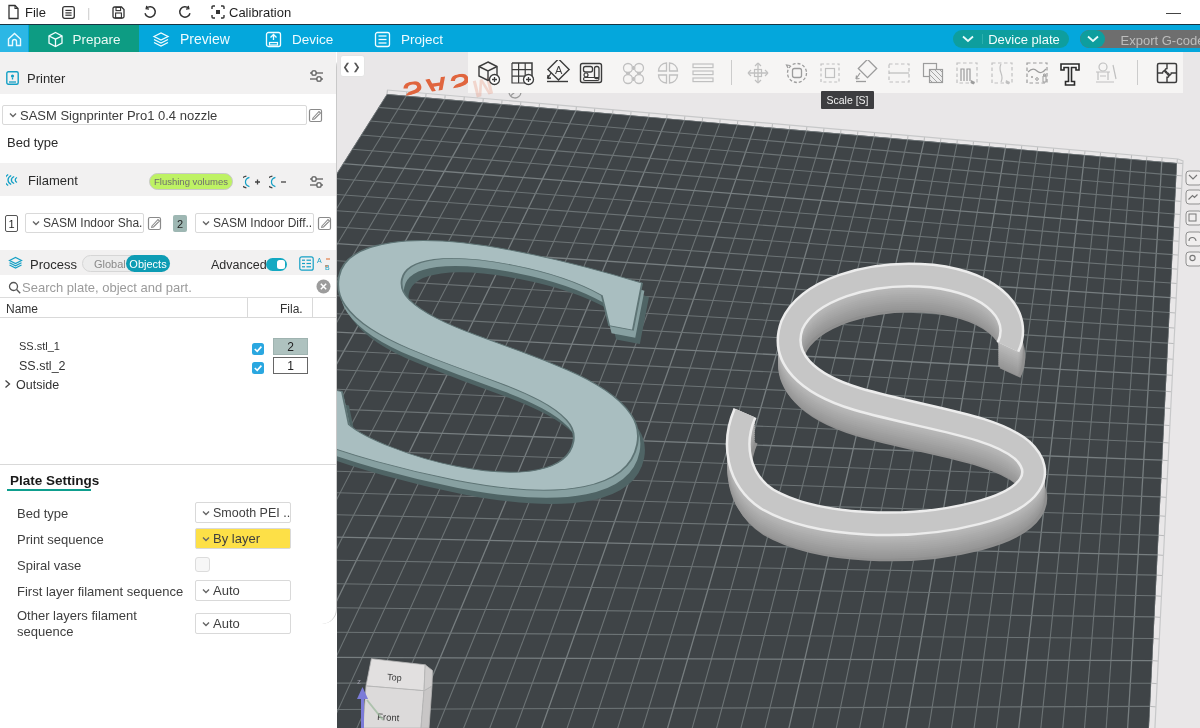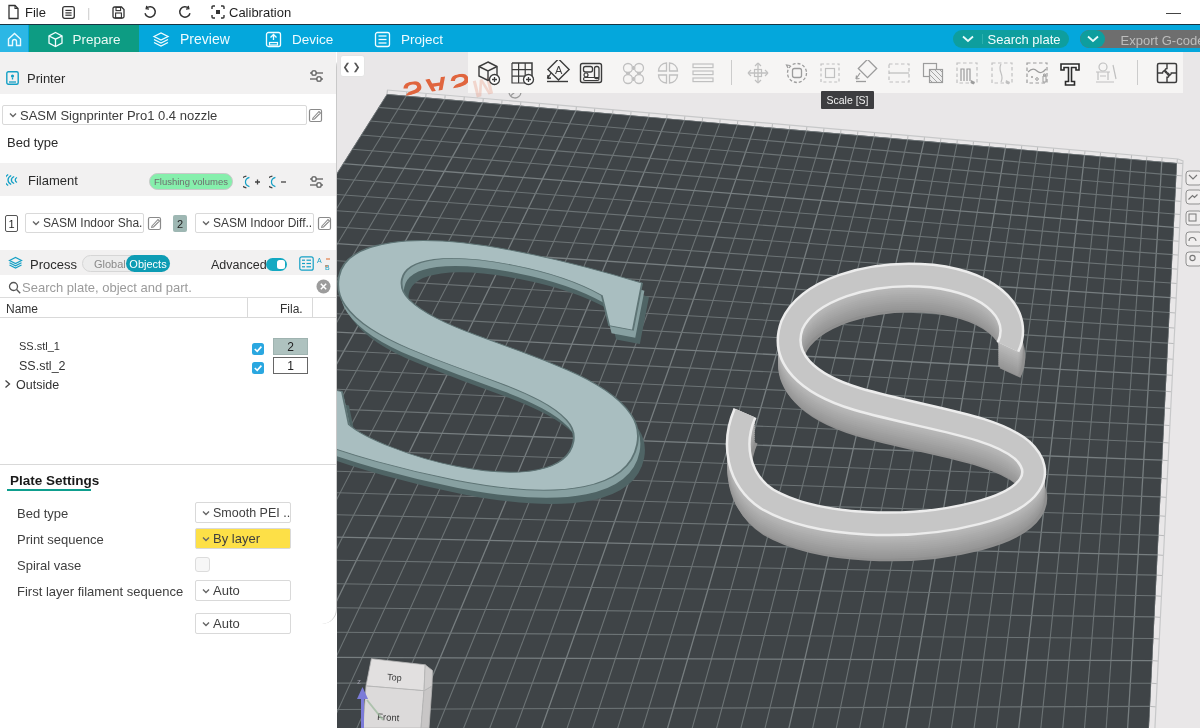--- a/index.html
+++ b/index.html
@@ -96,21 +96,21 @@
         <line x1="4.5" y1="12" x2="12.5" y2="12" stroke="#f3fdff" stroke-width="1.3"></line>
       </svg>
       <span>Project</span>
     </div>
 <div class="abs" style="left:953px;top:5px;width:116px;height:18px;background:#0e9e9e;border-radius:9px;color:#f2fdfd;font-size:13px;display:flex;align-items:center">
   <span style="width:30px;display:flex;justify-content:center;border-right:1px solid #2cb0ae">
         <svg width="16" height="10" viewBox="0 0 16 10">
           <path d="M3 2.5 L8 7 L13 2.5" fill="none" stroke="#e8fbfb" stroke-width="1.8"></path>
         </svg>
       </span>
-      <span style="flex:1;text-align:center;padding-right:4px">Search plate</span>
+      <span style="flex:1;text-align:center;padding-right:4px">Device plate</span>
     </div>
 <div class="abs" style="left:1080px;top:5px;width:140px;height:18px;border-radius:9px 0 0 9px;overflow:hidden;display:flex;align-items:flex-end;background:#6e6e6e">
   <span style="width:25px;height:18px;background:#0e9e9e;display:flex;align-items:center;justify-content:center;border-radius:9px">
         <svg width="16" height="10" viewBox="0 0 16 10">
           <path d="M3 2.5 L8 7 L13 2.5" fill="none" stroke="#e8fbfb" stroke-width="1.8"></path>
         </svg>
       </span>
       <span style="flex:1;text-align:center;color:#bdbdbd;font-size:13px">Export G-code</span>
     </div>
 </div>
@@ -532,21 +532,21 @@
 <div class="lbl" style="left:7px;top:83px">Bed type</div>
 
 <div class="secband" style="top:111px;height:33px"></div>
 <div class="abs" style="left:6px;top:121px"><svg width="15" height="14" viewBox="0 0 15 14" style="">
         <path d="M2.2 1.5 a9 7 0 0 0 0 11" fill="none" stroke="#15a0c5" stroke-width="1.3"></path>
         <path d="M5.2 2.5 a7.5 5.5 0 0 0 0 9" fill="none" stroke="#15a0c5" stroke-width="1.3"></path>
         <path d="M8.2 3.5 a5.5 4 0 0 0 0 7" fill="none" stroke="#15a0c5" stroke-width="1.3"></path>
         <path d="M11 4.5 a4 3 0 0 0 0 5" fill="none" stroke="#15a0c5" stroke-width="1.3"></path>
       </svg></div>
 <div class="lbl" style="left:28px;top:121px">Filament</div>
-<div class="abs" style="left:149px;top:121px;width:84px;height:17px;border:1px solid #c9c9c9;border-radius:9px;color:#6e6e6e;font-size:9.5px;display:flex;align-items:center;justify-content:center;background:#86efac">Flushing volumes</div>
+<div class="abs" style="left:149px;top:121px;width:84px;height:17px;border:1px solid #c9c9c9;border-radius:9px;color:#6e6e6e;font-size:9.5px;display:flex;align-items:center;justify-content:center;background:#bef264">Flushing volumes</div>
 <div class="abs" style="left:243px;top:123px"><svg width="17" height="14" viewBox="0 0 17 14" style="">
         <path d="M3.4 1.2 a8 6 0 0 0 0 11.6" fill="none" stroke="#444" stroke-width="1.2"></path>
         <path d="M6.4 2.4 a6.5 5 0 0 0 0 9.2" fill="none" stroke="#15a0c5" stroke-width="1.2"></path>
         <path d="M12 7 h5 M14.5 4.5 v5" stroke="#444" stroke-width="1.3"></path>
       </svg></div>
 <div class="abs" style="left:269px;top:123px"><svg width="17" height="14" viewBox="0 0 17 14" style="">
         <path d="M3.4 1.2 a8 6 0 0 0 0 11.6" fill="none" stroke="#444" stroke-width="1.2"></path>
         <path d="M6.4 2.4 a6.5 5 0 0 0 0 9.2" fill="none" stroke="#15a0c5" stroke-width="1.2"></path>
         <path d="M12 7 h5" stroke="#444" stroke-width="1.3"></path>
       </svg></div>
@@ -661,18 +661,19 @@
     </div>
 <div class="lbl" style="left:17px;top:506px;color:#404040">Spiral vase</div>
 <div class="abs" style="left:195px;top:505px;width:15px;height:15px;background:#f7f7f7;border:1px solid #dcdcdc;border-radius:3px"></div>
 <div class="lbl" style="left:17px;top:532px;color:#404040">First layer filament sequence</div>
 <div class="ddown" style="left:195px;top:528px;width:96px;height:21px;background:#fff;border-color:#d9d9d9;color:#3f3f3f;font-size:13px">
       <svg width="10" height="10" viewBox="0 0 10 10" style="flex:none;margin:0 2px 0 5px">
         <path d="M2 3.5 L5 6.5 L8 3.5" fill="none" stroke="#666" stroke-width="1.4"></path>
       </svg>
       <span style="white-space:nowrap;overflow:hidden">Auto</span>
     </div>
+<div class="lbl" style="left:17px;top:556px;color:#404040;width:170px;line-height:16px">Other layers filament sequence</div>
 <div class="ddown" style="left:195px;top:561px;width:96px;height:21px;background:#fff;border-color:#d9d9d9;color:#3f3f3f;font-size:13px">
       <svg width="10" height="10" viewBox="0 0 10 10" style="flex:none;margin:0 2px 0 5px">
         <path d="M2 3.5 L5 6.5 L8 3.5" fill="none" stroke="#666" stroke-width="1.4"></path>
       </svg>
       <span style="white-space:nowrap;overflow:hidden">Auto</span>
     </div>
 </div>
 </body></html>

